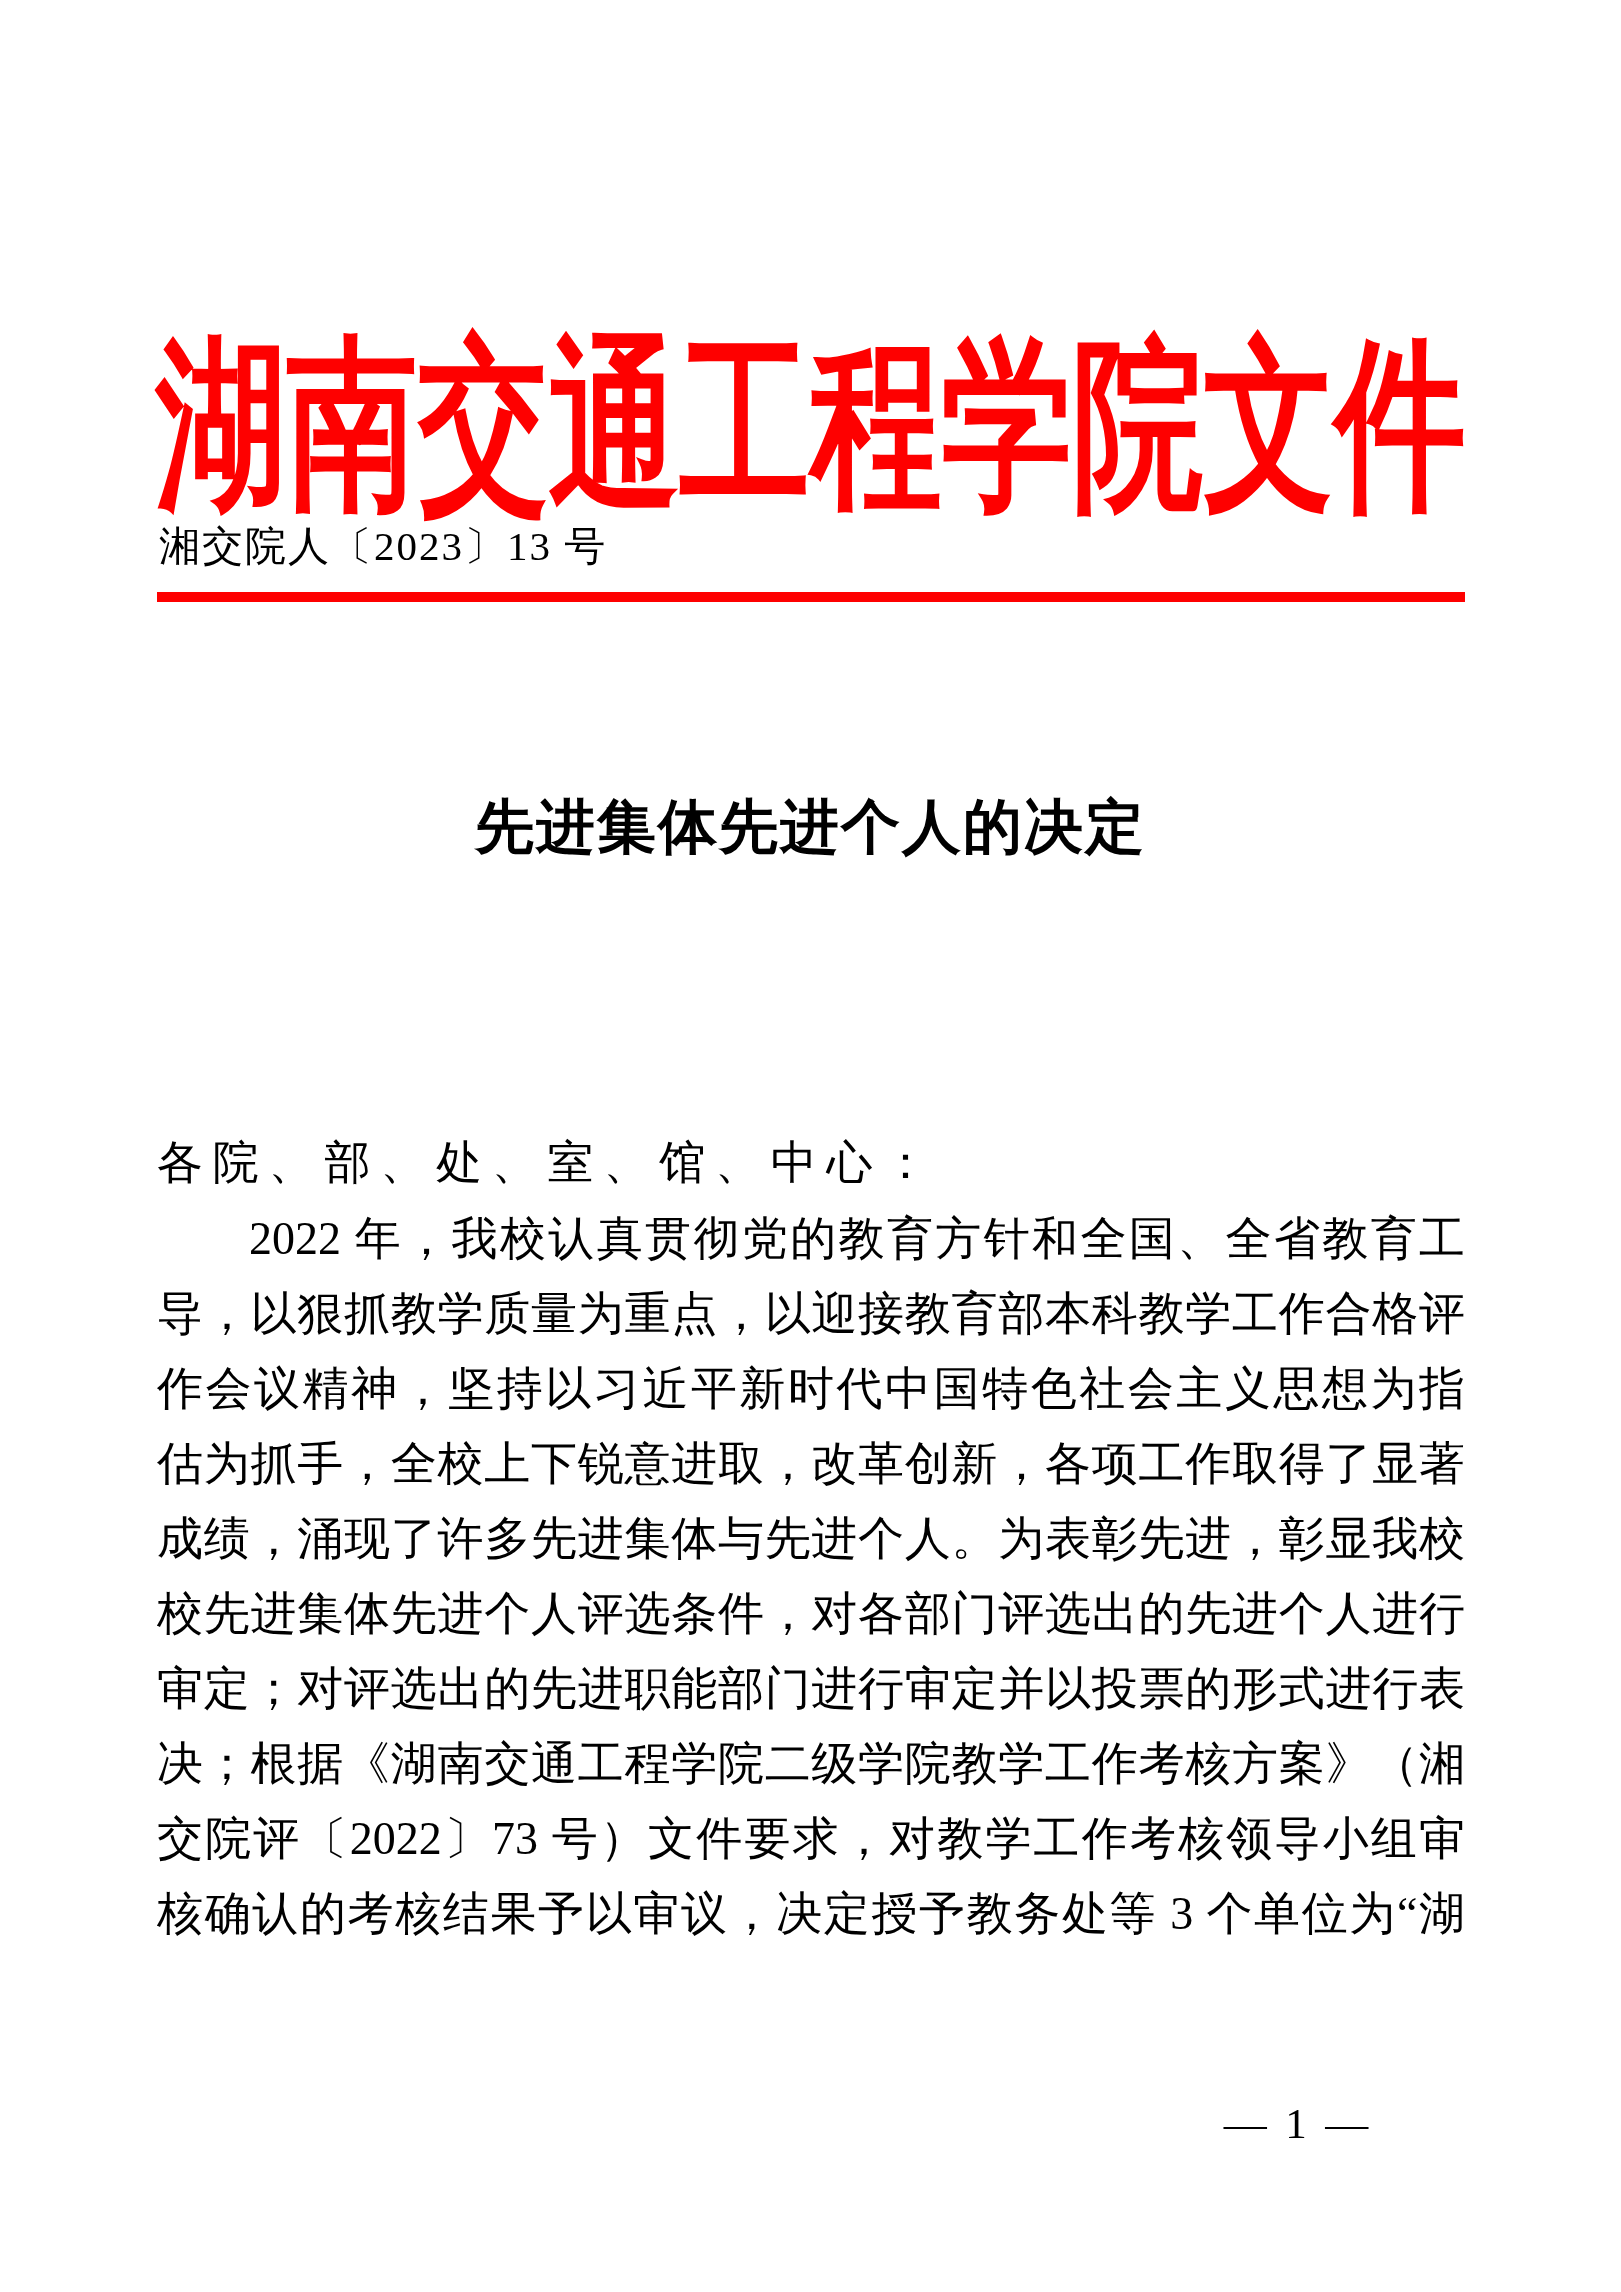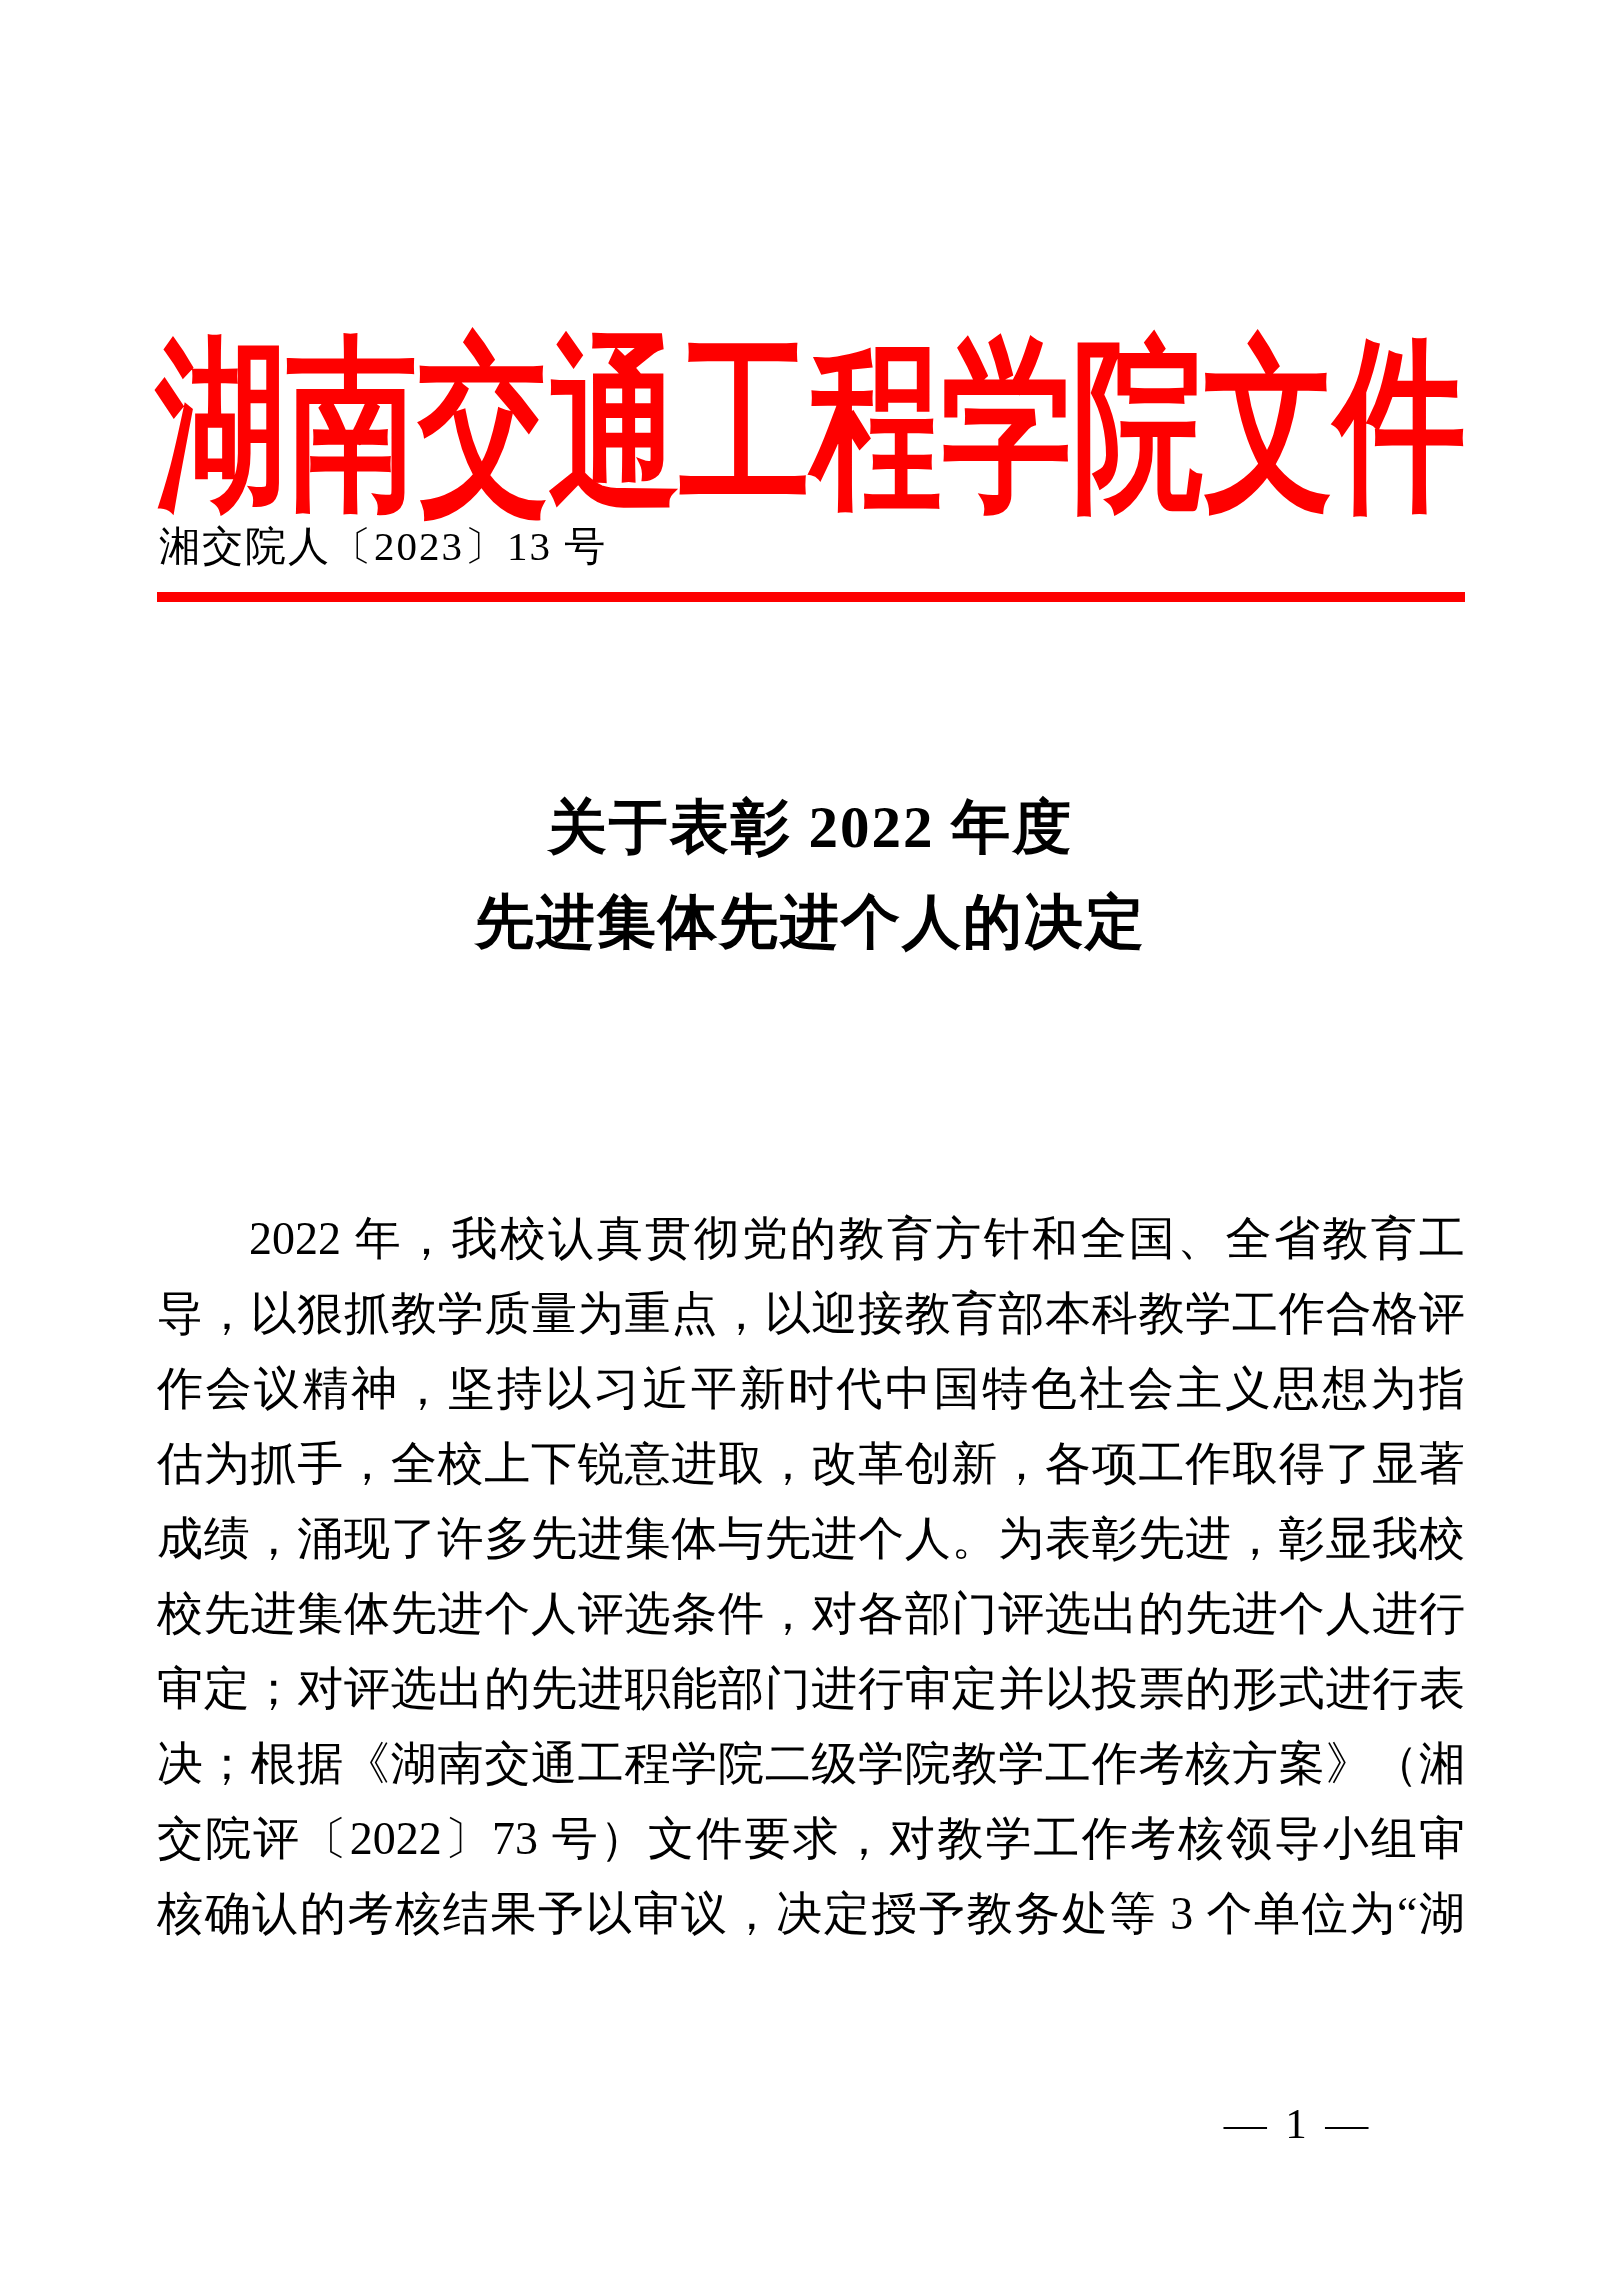--- a/index.html
+++ b/index.html
@@ -106,24 +106,24 @@
 
   <div class="header-title" style="color: rgb(254, 0, 0);">湖南交通工程学院文件</div>
 
   <div class="info-row">
     <span class="doc-number">湘交院人〔2023〕13 号</span>
   </div>
 
   <div class="red-rule" style="background: rgb(254, 0, 0);"></div>
 
   <div class="doc-title">
-    <div class="t-line">关于表彰 2022 年度</div>
     <div class="t-line">先进集体先进个人的决定</div>
   </div>
 
+  <div class="salutation">各院、部、处、室、馆、中心：</div>
 
   <div class="body-block">
     <div class="body-line indent">2022 年，我校认真贯彻党的教育方针和全国、全省教育工</div>
     <div class="body-line">导，以狠抓教学质量为重点，以迎接教育部本科教学工作合格评</div>
     <div class="body-line">作会议精神，坚持以习近平新时代中国特色社会主义思想为指</div>
     <div class="body-line">估为抓手，全校上下锐意进取，改革创新，各项工作取得了显著</div>
     <div class="body-line">成绩，涌现了许多先进集体与先进个人。为表彰先进，彰显我校</div>
     <div class="body-line">校先进集体先进个人评选条件，对各部门评选出的先进个人进行</div>
     <div class="body-line">审定；对评选出的先进职能部门进行审定并以投票的形式进行表</div>
     <div class="body-line">决；根据《湖南交通工程学院二级学院教学工作考核方案》（湘</div>

